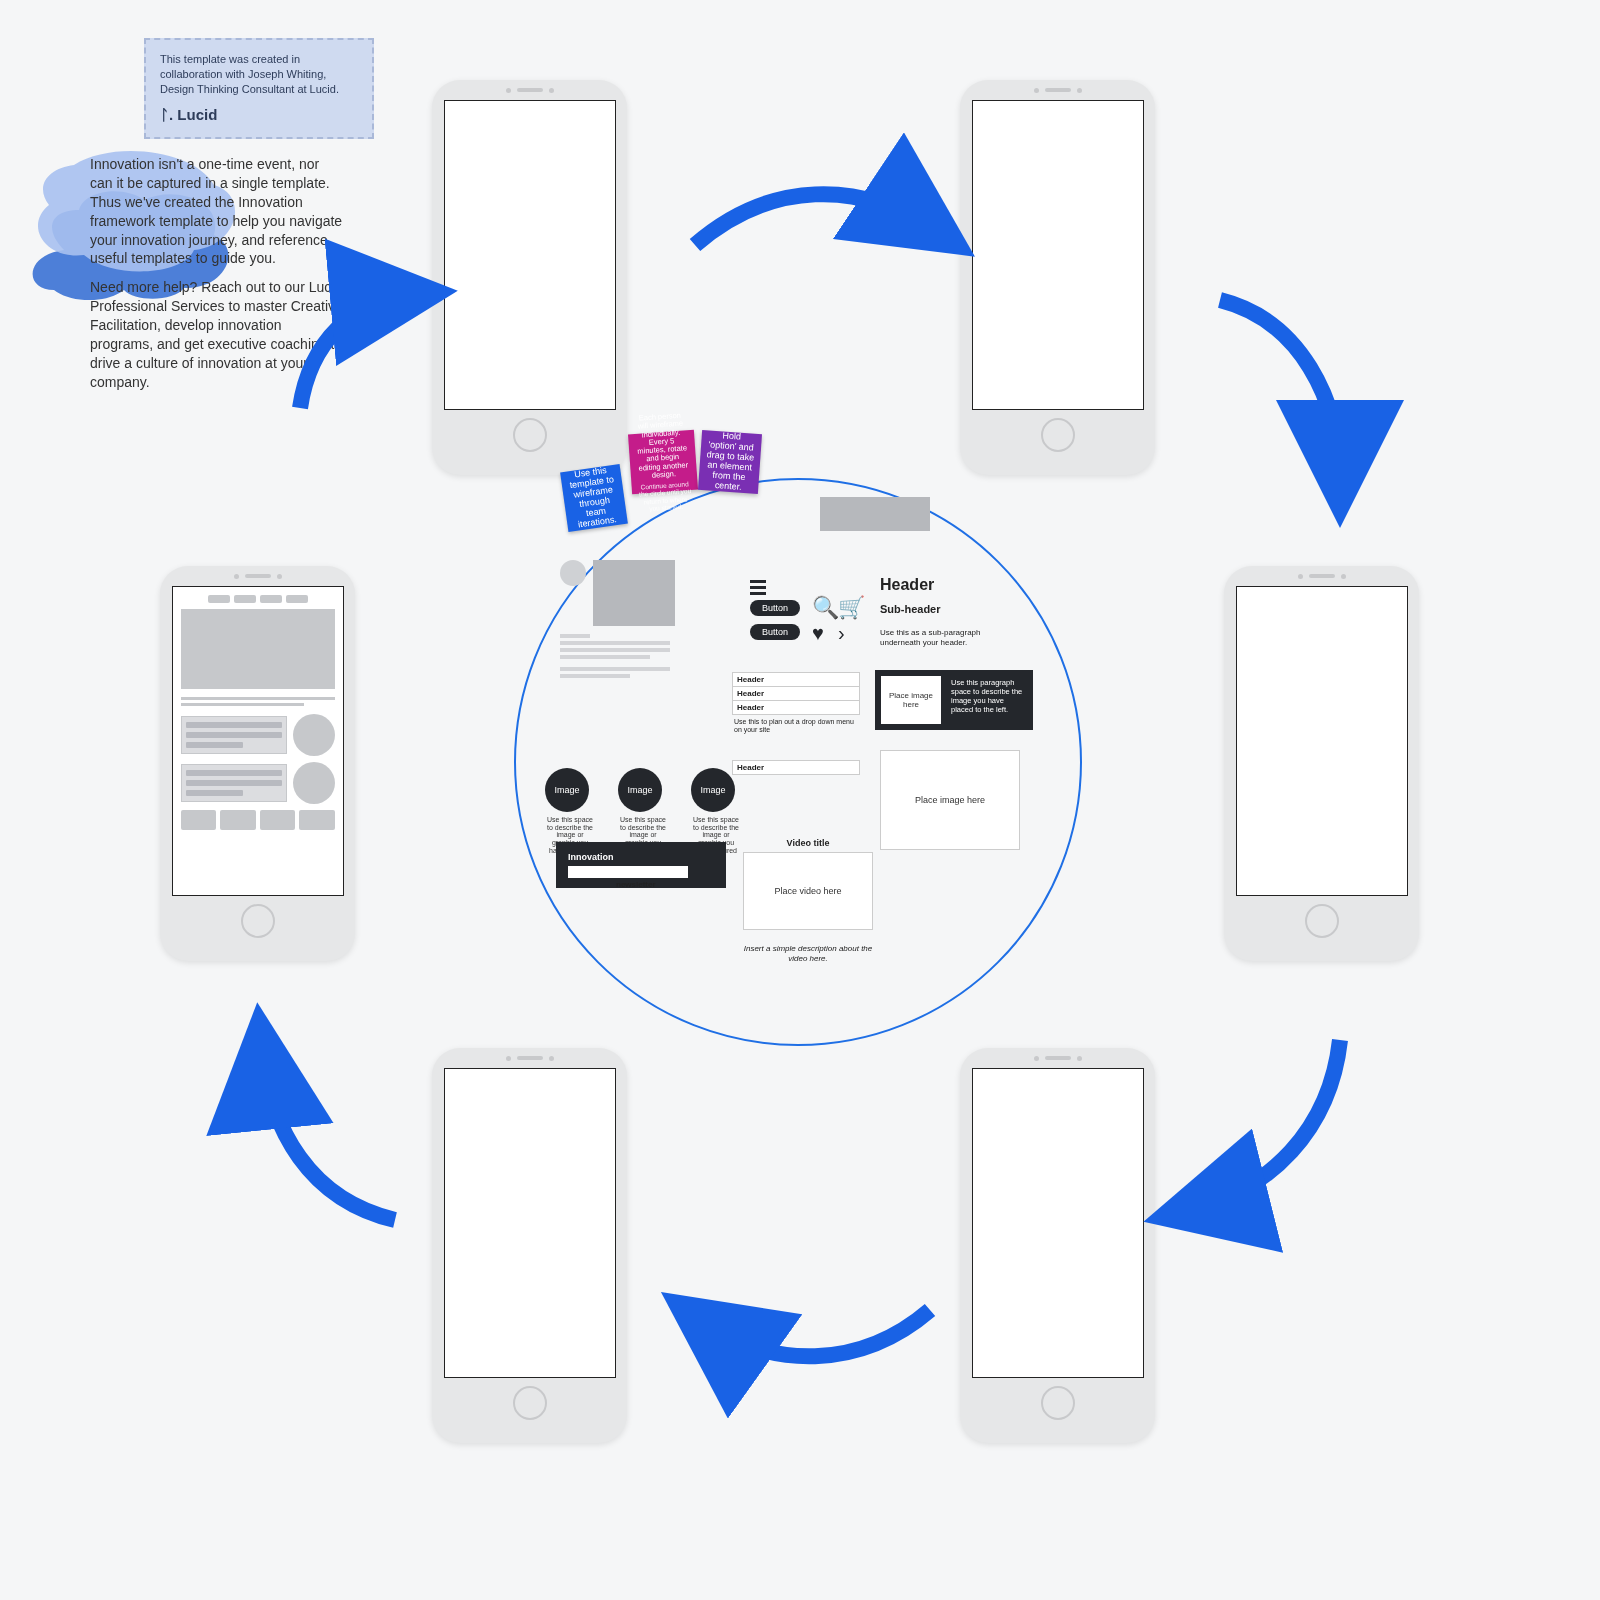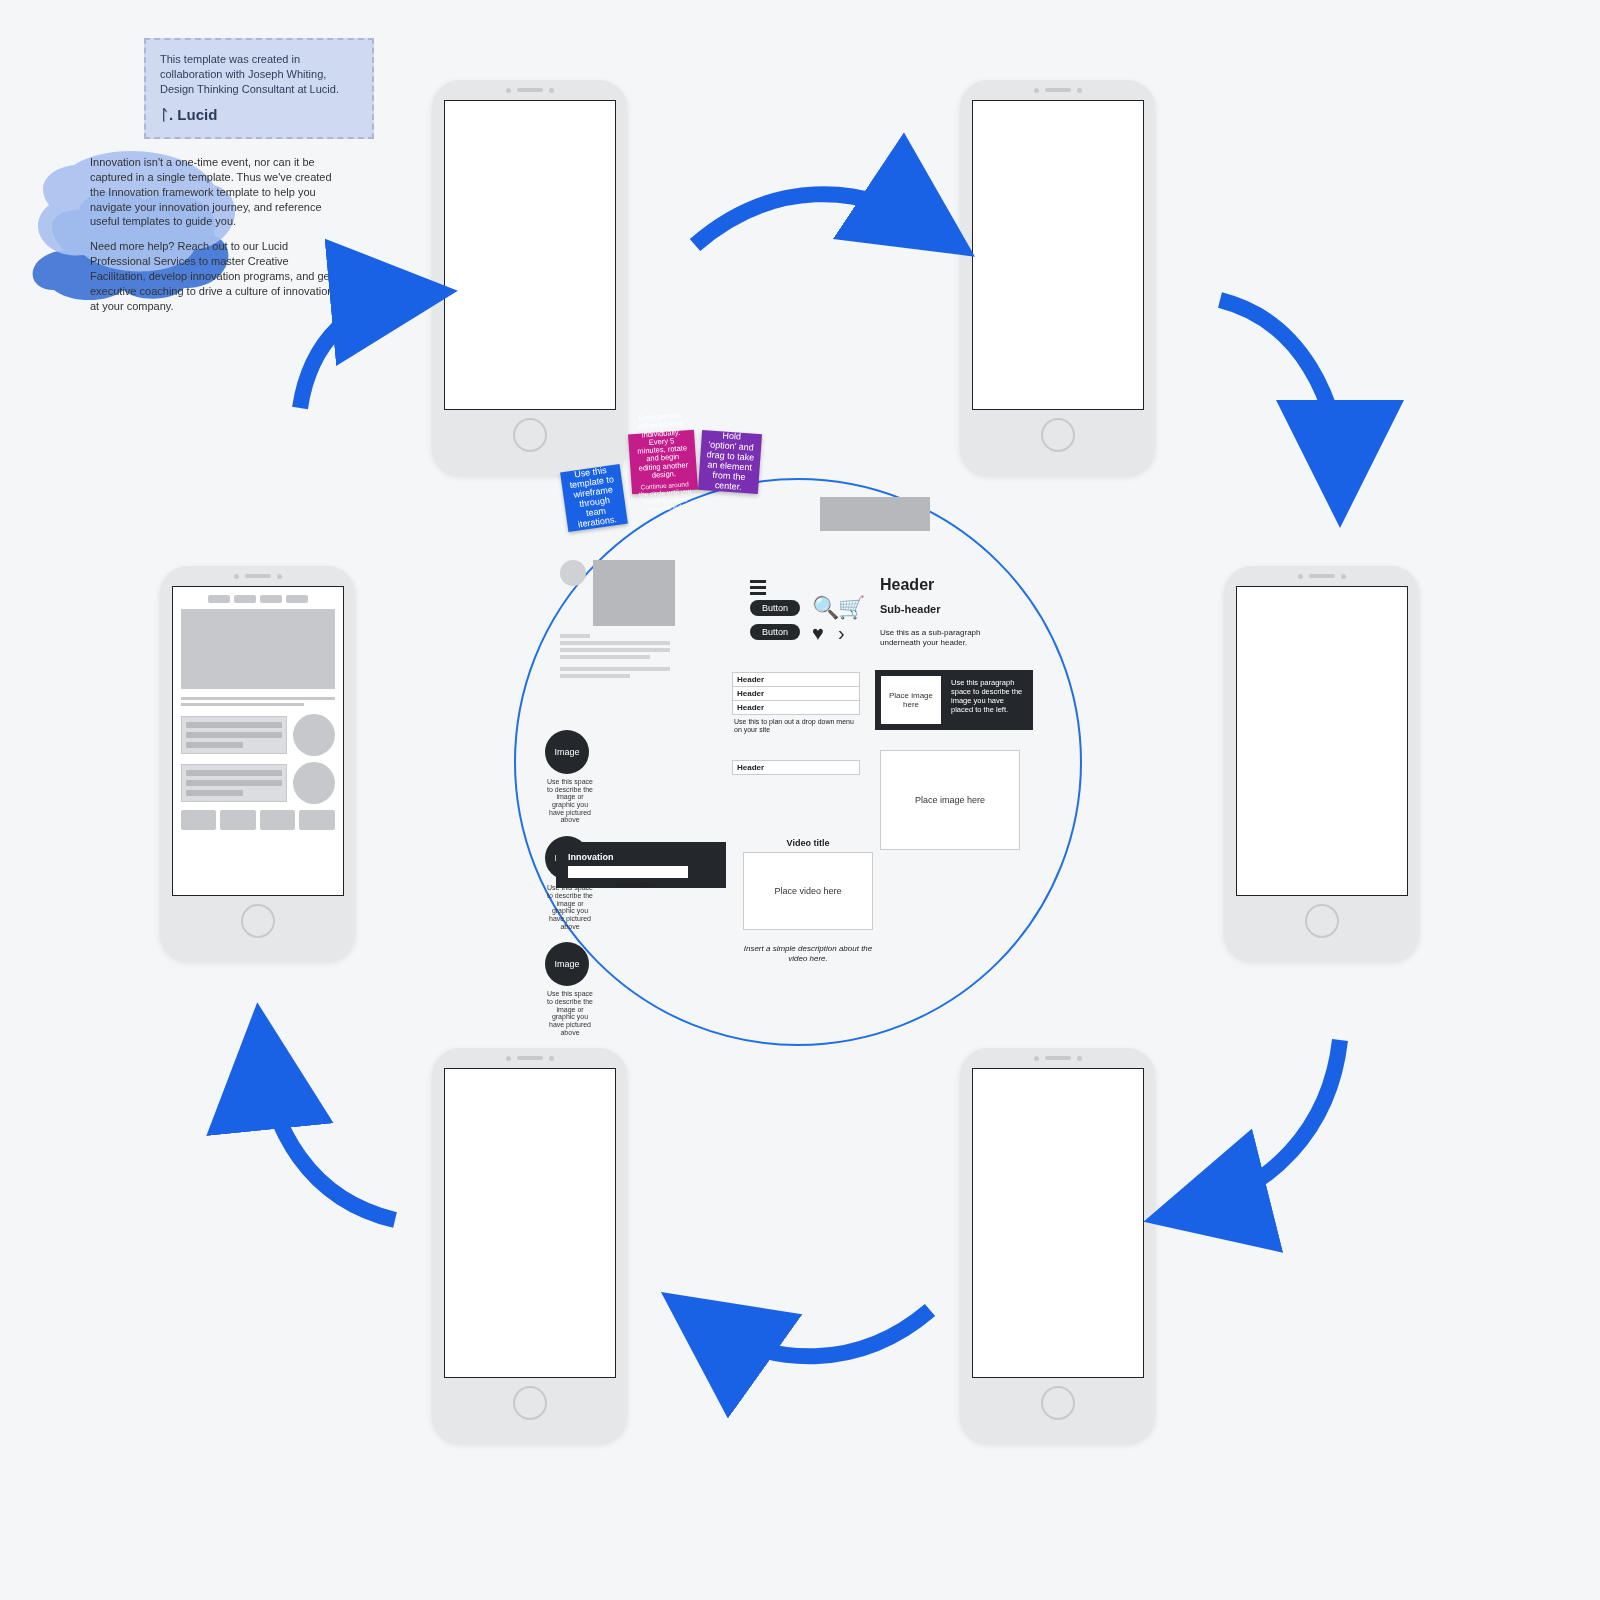--- a/index.html
+++ b/index.html
@@ -6,21 +6,21 @@
   body { background:#f5f6f7; width:1600px; height:1600px; font-family: -apple-system, Helvetica, Arial, sans-serif; position:relative; overflow:hidden; }
 
   .pos { position:absolute; }
 
   
   .credit-box { border:2px dashed #a9b8d8; background:#cfdaf0; padding:12px 14px; width:230px; font-size:11px; color:#2d3c5a; line-height:1.35; }
   .credit-logo { font-weight:700; font-size:15px; color:#2d3c5a; margin-top:8px; }
 
   
   .blob-bg { width:260px; height:160px; }
-  .intro-text { font-size:11px; line-height:1.35; color:#333; width:255px; }
+  .intro-text { font-size:14px; line-height:1.35; color:#333; width:255px; }
   .intro-text p { margin-bottom:10px; }
 
   
   .phone { width:195px; height:395px; background:#e6e7e8; border-radius:28px; box-shadow:0 2px 6px rgba(0,0,0,0.1); display:flex; flex-direction:column; align-items:center; }
   .phone .speaker-row { height:20px; display:flex; align-items:center; gap:6px; }
   .phone .dot { width:5px; height:5px; border-radius:50%; background:#c8c9cb; }
   .phone .slot { width:26px; height:4px; border-radius:2px; background:#c8c9cb; }
   .phone .screen { background:#fff; border:1.5px solid #222; width:172px; height:310px; }
   .phone .homebtn { width:34px; height:34px; border-radius:50%; border:2px solid #c8c9cb; margin-top:8px; }
 
@@ -231,21 +231,21 @@
 
 <div class="tk pos" style="left:732px;top:672px;width:128px;">
   <div class="dropdown-row">Header</div>
   <div class="dropdown-row" style="border-top:none;">Header</div>
   <div class="dropdown-row" style="border-top:none;">Header</div>
   <div style="font-size:7px;padding:3px 2px;line-height:1.1;">Use this to plan out a drop down menu on your site</div>
   <div style="height:24px;"></div>
   <div class="dropdown-row">Header</div>
 </div>
 
-<div class="tk pos" style="left:545px;top:730px;display:flex;gap:12px;flex-direction:column;">
+<div class="tk pos" style="left:545px;top:768px;display:flex;gap:23px;">
   <div style="text-align:center;">
     <div class="circle-img">Image</div>
     <div class="tiny-cap" style="margin-top:4px;">Use this space to describe the image or graphic you have pictured above</div>
   </div>
   <div style="text-align:center;">
     <div class="circle-img">Image</div>
     <div class="tiny-cap" style="margin-top:4px;">Use this space to describe the image or graphic you have pictured above</div>
   </div>
   <div style="text-align:center;">
     <div class="circle-img">Image</div>

